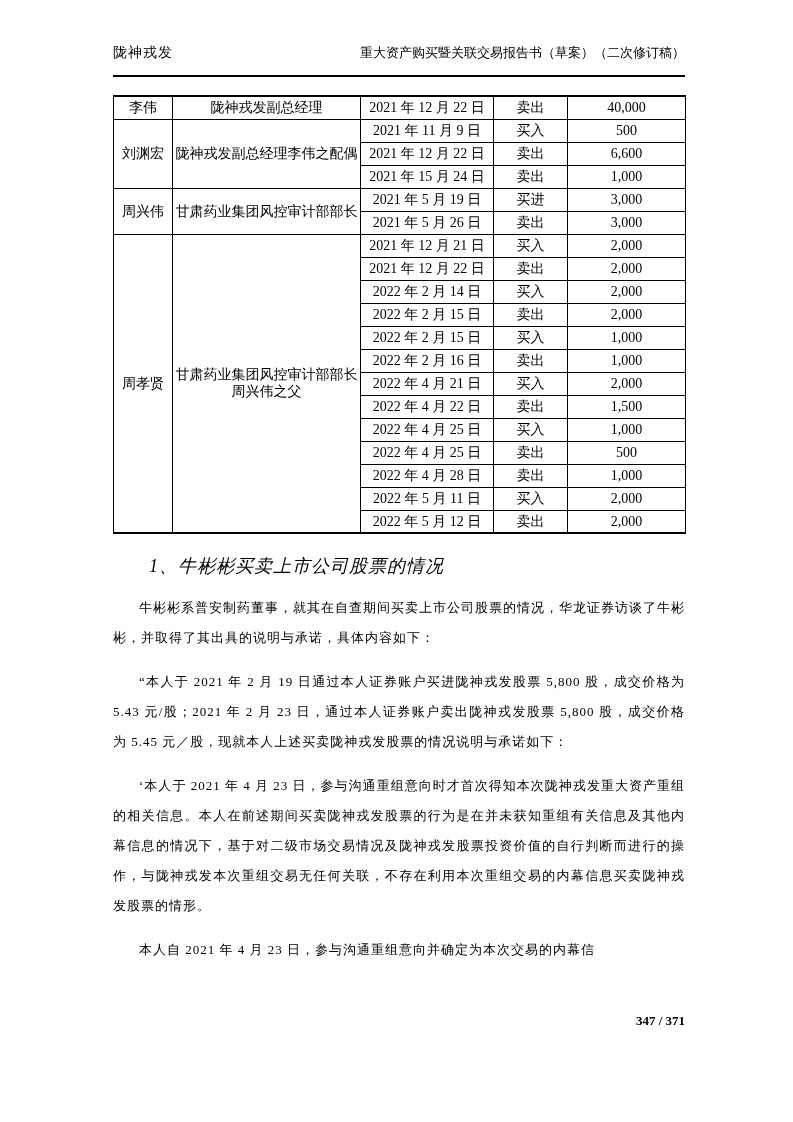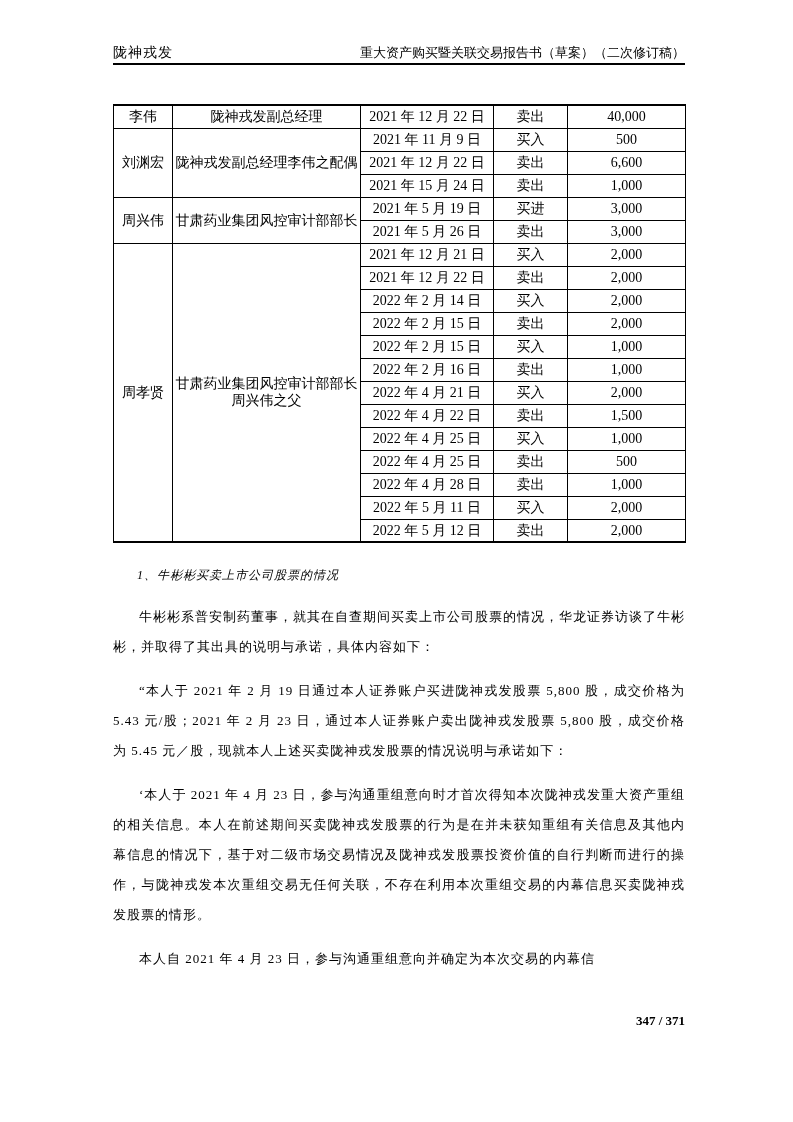--- a/index.html
+++ b/index.html
@@ -8,27 +8,27 @@
     width:793px; height:1122px; position:relative;
     font-family:"Liberation Serif","DejaVu Serif",serif;
     color:#000;
   }
   .page { position:absolute; inset:0; background:#fff; overflow:hidden; }
 
   
   .doc-header {
     position:absolute; left:113px; top:44px; width:572px;
     display:flex; justify-content:space-between; align-items:flex-end;
-    border-bottom:2px solid #000; padding-bottom:1px;
+    border-bottom:2px solid #000; padding-bottom:13px;
   }
   .doc-header .left  { font-size:14px; letter-spacing:1px; }
   .doc-header .right { font-size:13px;text-align:right; }
 
   
-  .content { position:absolute; left:113px; top:104px; width:572px; }
+  .content { position:absolute; left:113px; top:95px; width:572px; }
 
   
   table.tx-table {
     width:572px; border-collapse:collapse; table-layout:fixed;
     border:1.5px solid #000; border-top:2.5px solid #000; border-bottom:2.5px solid #000;
   }
   table.tx-table td {
     border:1px solid #000;
     text-align:center; vertical-align:middle;
     font-size:14px; height:23px; line-height:17px; padding:1px 2px;
@@ -36,21 +36,21 @@
   table.tx-table tr.group-start td { border-top:1.8px solid #000; }
   .col-name { width:59px; }
   .col-pos  { width:188px; }
   .col-date { width:133px; }
   .col-act  { width:74px; }
   .col-qty  { width:118px; }
 
   
   .section-heading {
     margin-top:19px;
-    font-size:12px; font-style:italic; font-weight:normal;
+    font-size:18px; font-style:italic; font-weight:normal;
     text-indent:2em; letter-spacing:1px; line-height:26px;
   }
   .body-text p {
     margin-top:14px;
     font-size:13px; line-height:30px;
     text-align:justify; text-indent:2em; letter-spacing:1px;
   }
 
   
   .page-number {

